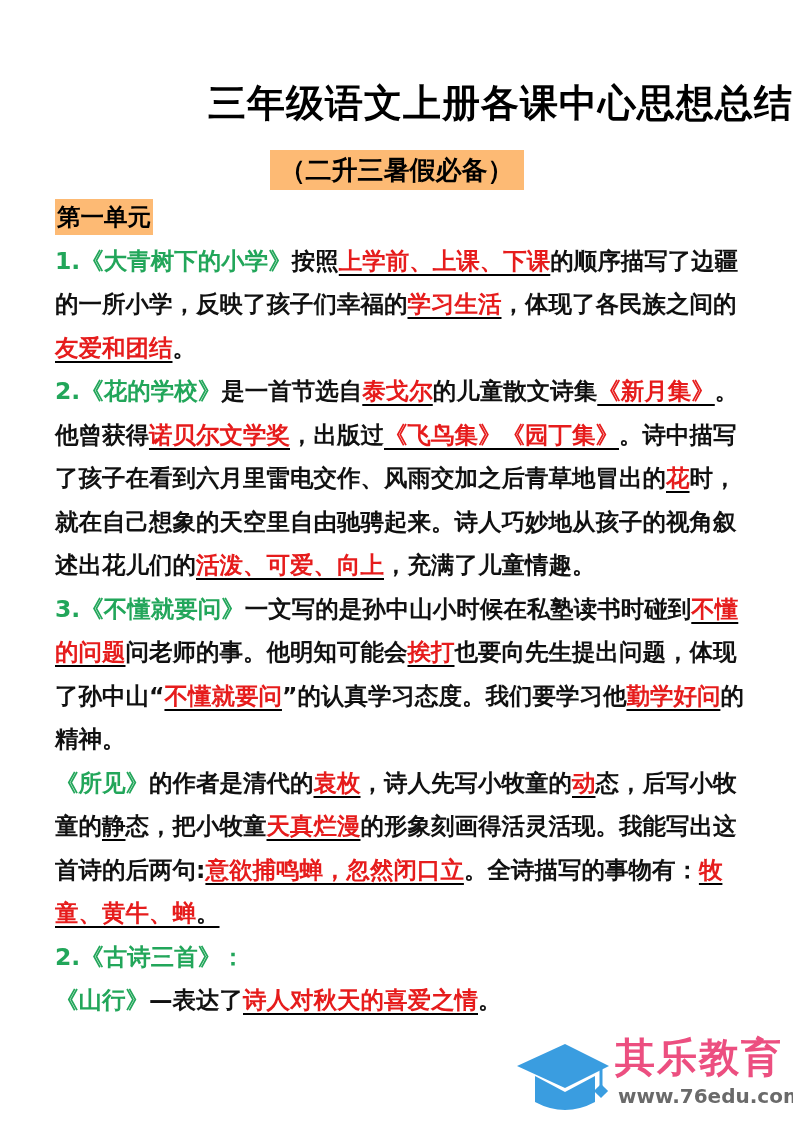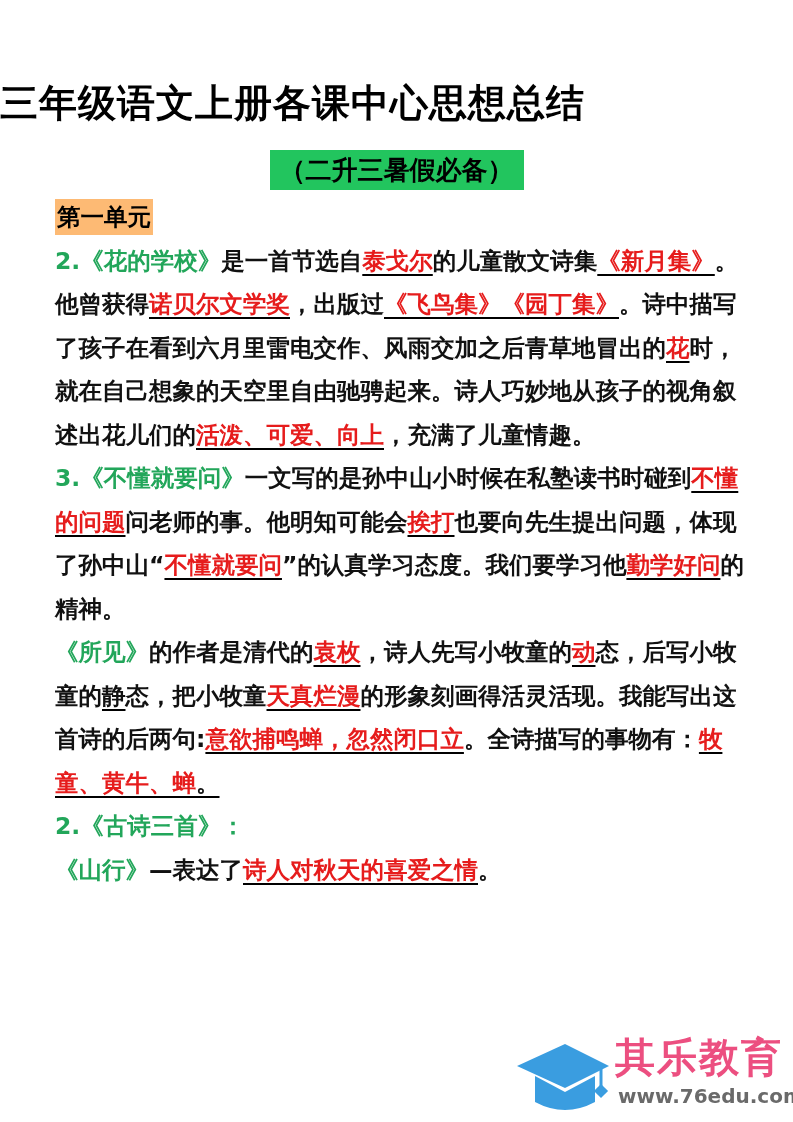--- a/index.html
+++ b/index.html
@@ -13,36 +13,36 @@
     position: relative;
     overflow: hidden;
     font-family: "DejaVu Sans", "Liberation Sans", sans-serif;
     color: #111111;
   }
   .title {
     position: absolute;
     top: 78px;
     left: 0;
     width: 793px;
-    text-align: left;
+    text-align: right;
     font-size: 38px;
     font-weight: bold;
     letter-spacing: 1px;
     color: #000000;
   }
   .subtitle-wrap {
     position: absolute;
     top: 150px;
     left: 0;
     width: 793px;
     text-align: center;
   }
   .subtitle {
     display: inline-block;
-    background: #22c55e;
+    background: #fdba74;
     padding: 2px 10px;
     font-size: 26px;
     font-weight: bold;
     color: #000000;
     line-height: 36px;
   }
   .content {
     position: absolute;
     top: 196px;
     left: 55px;
@@ -105,20 +105,21 @@
 </head>
 <body>
 
 <div class="title">三年级语文上册各课中心思想总结</div>
 <div class="subtitle-wrap">
   <span class="subtitle">（二升三暑假必备）</span>
 </div>
 
 <div class="content" id="content">
     <div><span class="unit">第一单元</span></div>
+    <p class="para"><span class="green">1.《大青树下的小学》</span><span>按照</span><span class="red ul">上学前、上课、下课</span><span>的顺序描写了边疆的一所小学，反映了孩子们幸福的</span><span class="red ul">学习生活</span><span>，体现了各民族之间的</span><span class="red ul">友爱和团结</span><span>。</span></p>
     <p class="para"><span class="green">2.《花的学校》</span><span>是一首节选自</span><span class="red ul">泰戈尔</span><span>的儿童散文诗集</span><span class="red ul">《新月集》</span><span>。他曾获得</span><span class="red ul">诺贝尔文学奖</span><span>，出版过</span><span class="red ul">《飞鸟集》《园丁集》</span><span>。诗中描写了孩子在看到六月里雷电交作、风雨交加之后青草地冒出的</span><span class="red ul">花</span><span>时，就在自己想象的天空里自由驰骋起来。诗人巧妙地从孩子的视角叙述出花儿们的</span><span class="red ul">活泼、可爱、向上</span><span>，充满了儿童情趣。</span></p>
     <p class="para"><span class="green">3.《不懂就要问》</span><span>一文写的是孙中山小时候在私塾读书时碰到</span><span class="red ul">不懂的问题</span><span>问老师的事。他明知可能会</span><span class="red ul">挨打</span><span>也要向先生提出问题，体现了孙中山“</span><span class="red ul">不懂就要问</span><span>”的认真学习态度。我们要学习他</span><span class="red ul">勤学好问</span><span>的精神。</span></p>
     <p class="para"><span class="green">《所见》</span><span>的作者是清代的</span><span class="red ul">袁枚</span><span>，诗人先写小牧童的</span><span class="red ul">动</span><span>态，后写小牧童的</span><span class="ul">静</span><span>态，把小牧童</span><span class="red ul">天真烂漫</span><span>的形象刻画得活灵活现。我能写出这首诗的后两句:</span><span class="red ul">意欲捕鸣蝉，忽然闭口立</span><span>。全诗描写的事物有：</span><span class="red ul">牧童、黄牛、蝉</span><span class="ul">。</span></p>
     <p class="para"><span class="green">2.《古诗三首》：</span></p>
     <p class="para"><span class="green">《山行》</span><span>—表达了</span><span class="red ul">诗人对秋天的喜爱之情</span><span>。</span></p>
   </div>
 
 <div class="logo">
   <svg class="logo-cap" width="95" height="78" viewBox="0 0 95 78">
     <polygon points="2,28 50,6 94,28 50,50" fill="#3a9de0"></polygon>

